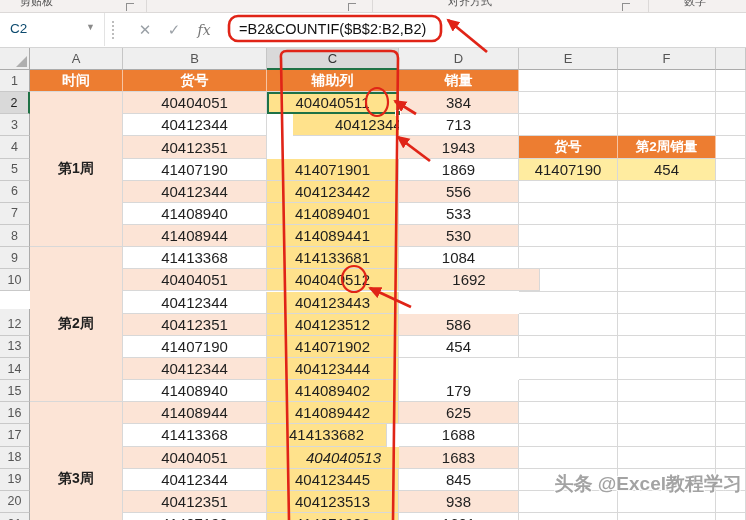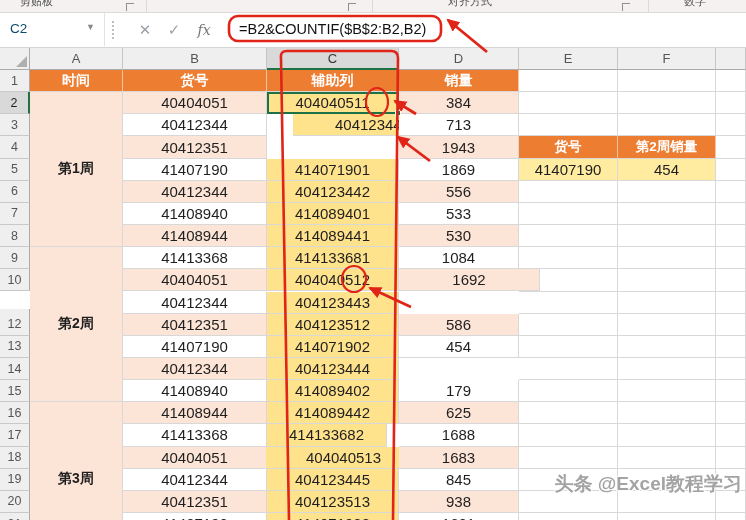--- a/index.html
+++ b/index.html
@@ -201,21 +201,21 @@
       <div class="cell num" style="left: 123px; width: 144px; top: 380.1px;">41408940</div>
       <div class="cell num helper" style="left: 267px; width: 132px; top: 380.1px;">414089402</div>
       <div class="cell num" style="left: 399px; width: 120px; top: 380.1px;">179</div>
       <div class="cell num band" style="left: 123px; width: 144px; top: 402.25px;">41408944</div>
       <div class="cell num helper" style="left: 267px; width: 132px; top: 402.25px;">414089442</div>
       <div class="cell num band" style="left: 399px; width: 120px; top: 402.25px;">625</div>
       <div class="cell num" style="left: 123px; width: 144px; top: 424.4px;">41413368</div>
       <div class="cell num helper" style="left: 267px; width: 120px; top: 424.4px;">414133682</div>
       <div class="cell num" style="left: 399px; width: 120px; top: 424.4px;">1688</div>
       <div class="cell num band" style="left: 123px; width: 144px; top: 446.55px;">40404051</div>
-      <div class="cell num helper" style="left: 266px; width: 156px; top: 446.55px;">404040513</div>
+      <div class="cell num helper" style="left: 266px; width: 156px; top: 446.55px; font-style: italic;">404040513</div>
       <div class="cell num band" style="left: 399px; width: 120px; top: 446.55px;">1683</div>
       <div class="cell num" style="left: 123px; width: 144px; top: 468.7px;">40412344</div>
       <div class="cell num helper" style="left: 267px; width: 132px; top: 468.7px;">404123445</div>
       <div class="cell num" style="left: 399px; width: 120px; top: 468.7px;">845</div>
       <div class="cell num band" style="left: 123px; width: 144px; top: 490.85px;">40412351</div>
       <div class="cell num helper" style="left: 267px; width: 132px; top: 490.85px;">404123513</div>
       <div class="cell num band" style="left: 399px; width: 120px; top: 490.85px;">938</div>
       <div class="cell num" style="left: 123px; width: 144px; top: 513px;">41407190</div>
       <div class="cell num helper" style="left: 267px; width: 132px; top: 513px;">414071903</div>
       <div class="cell num" style="left: 399px; width: 120px; top: 513px;">1601</div>

